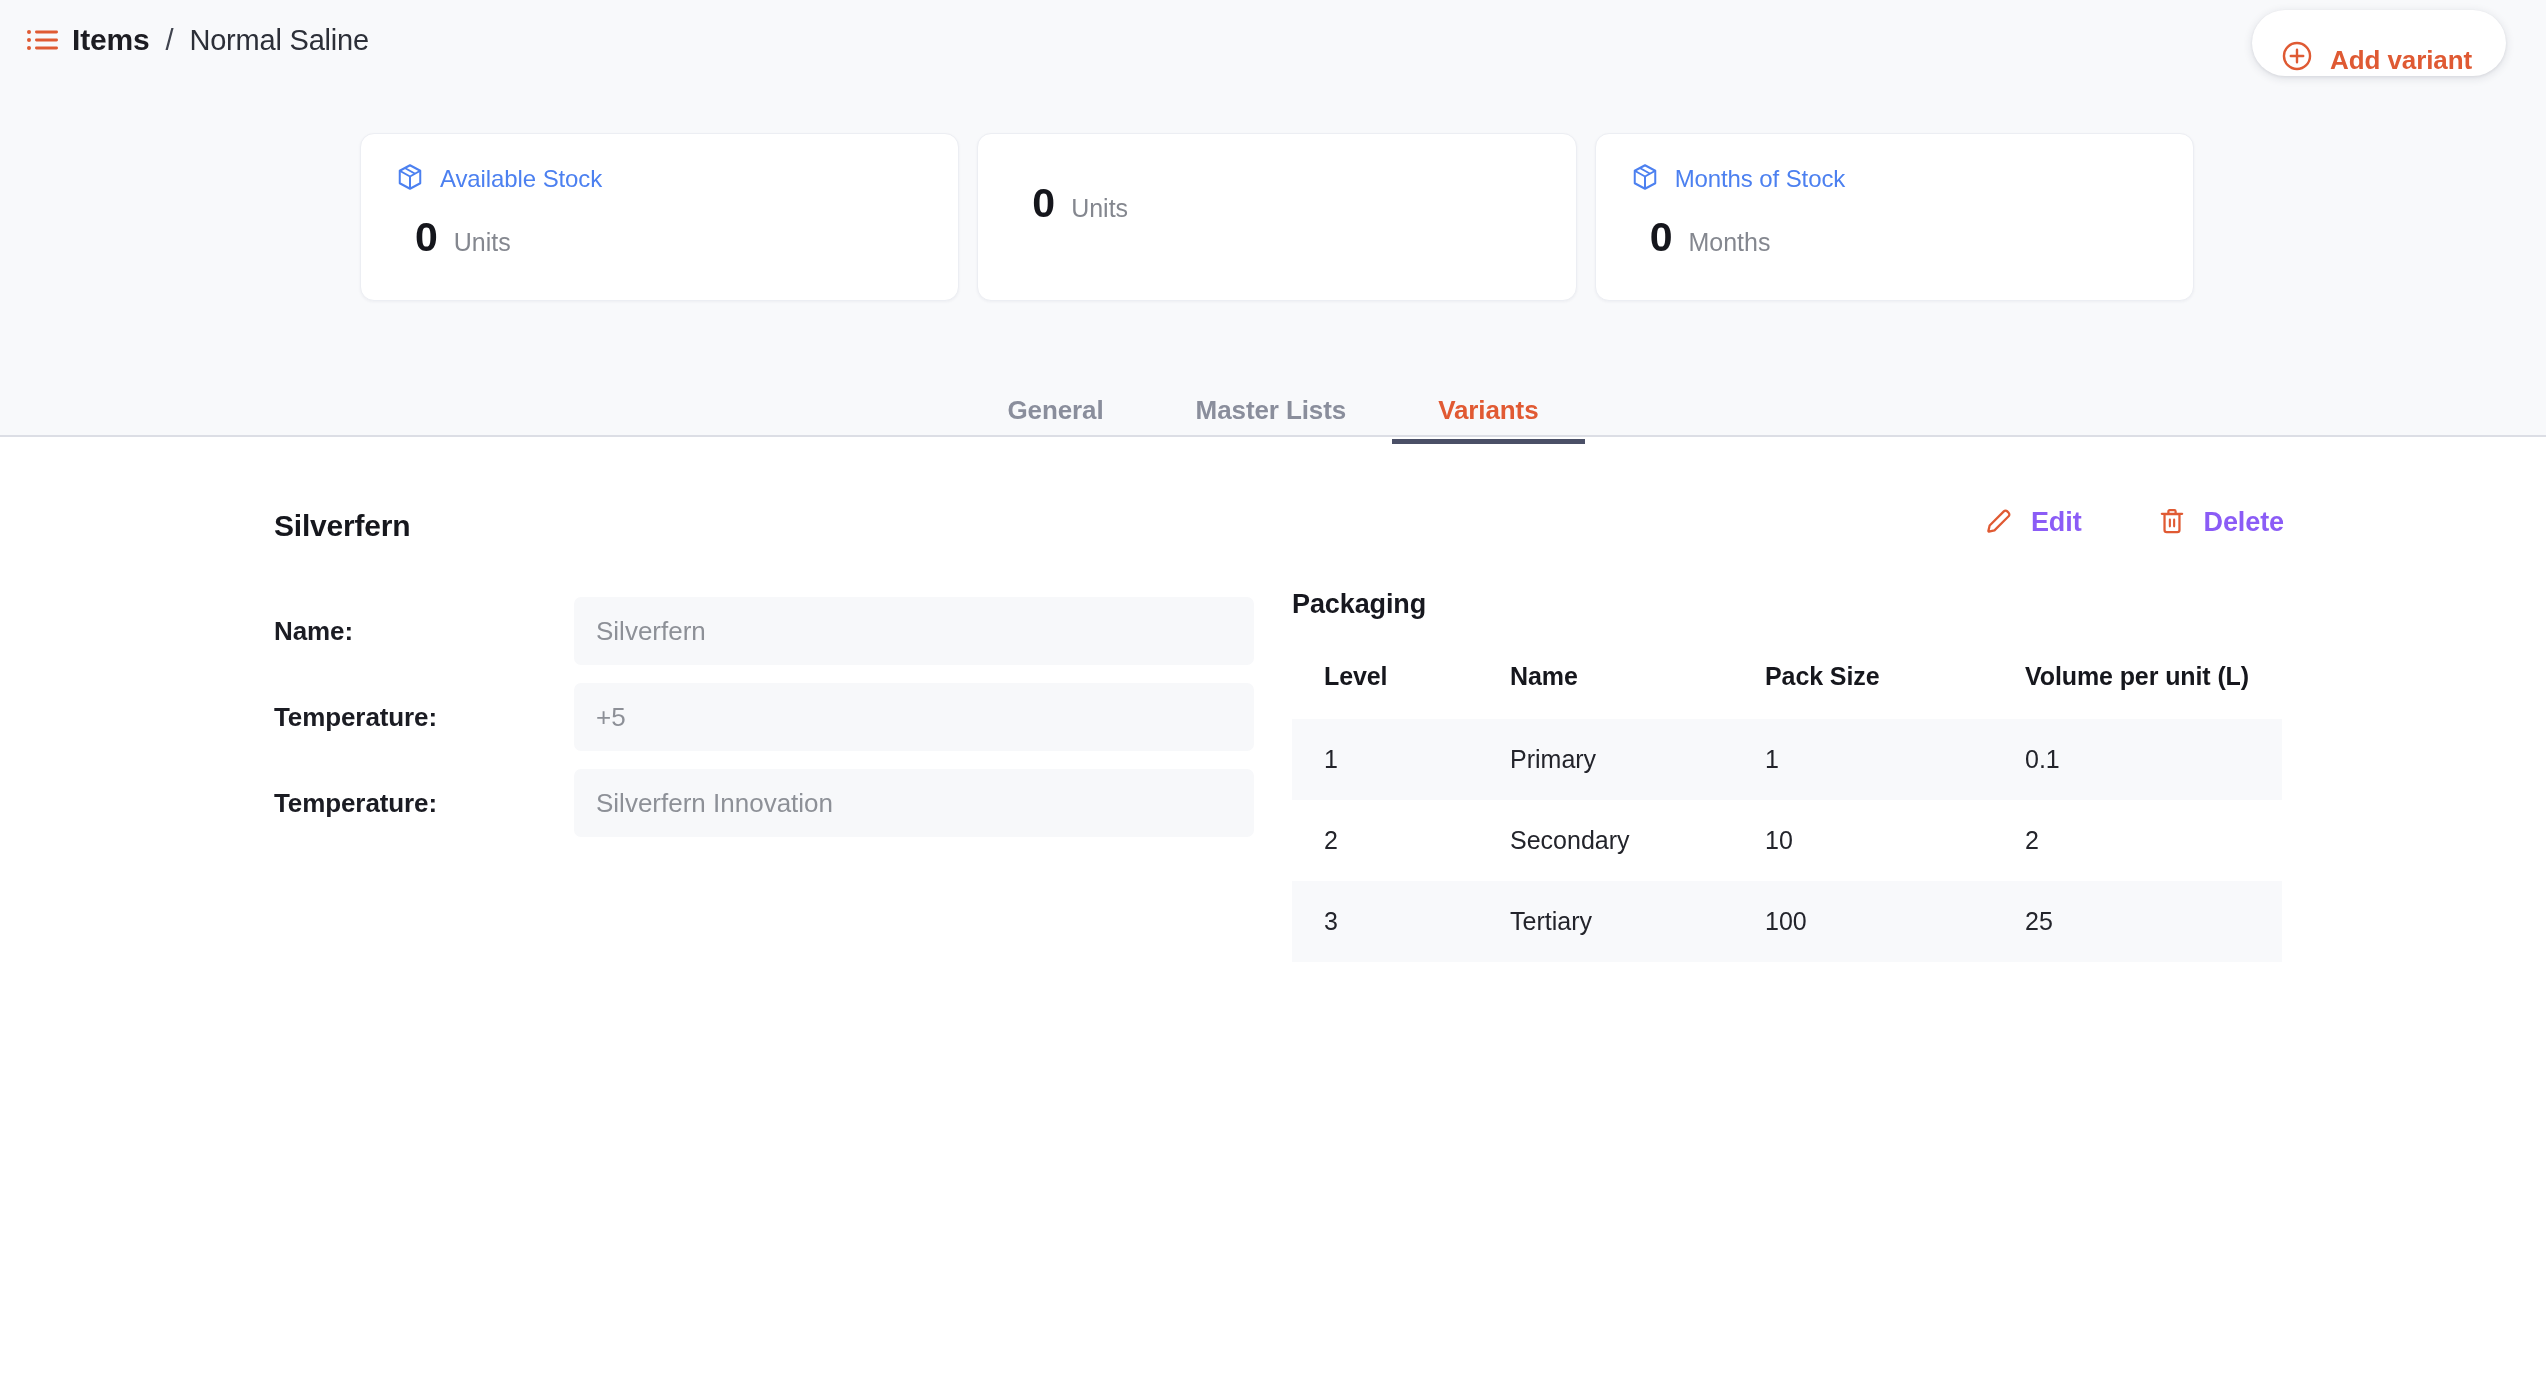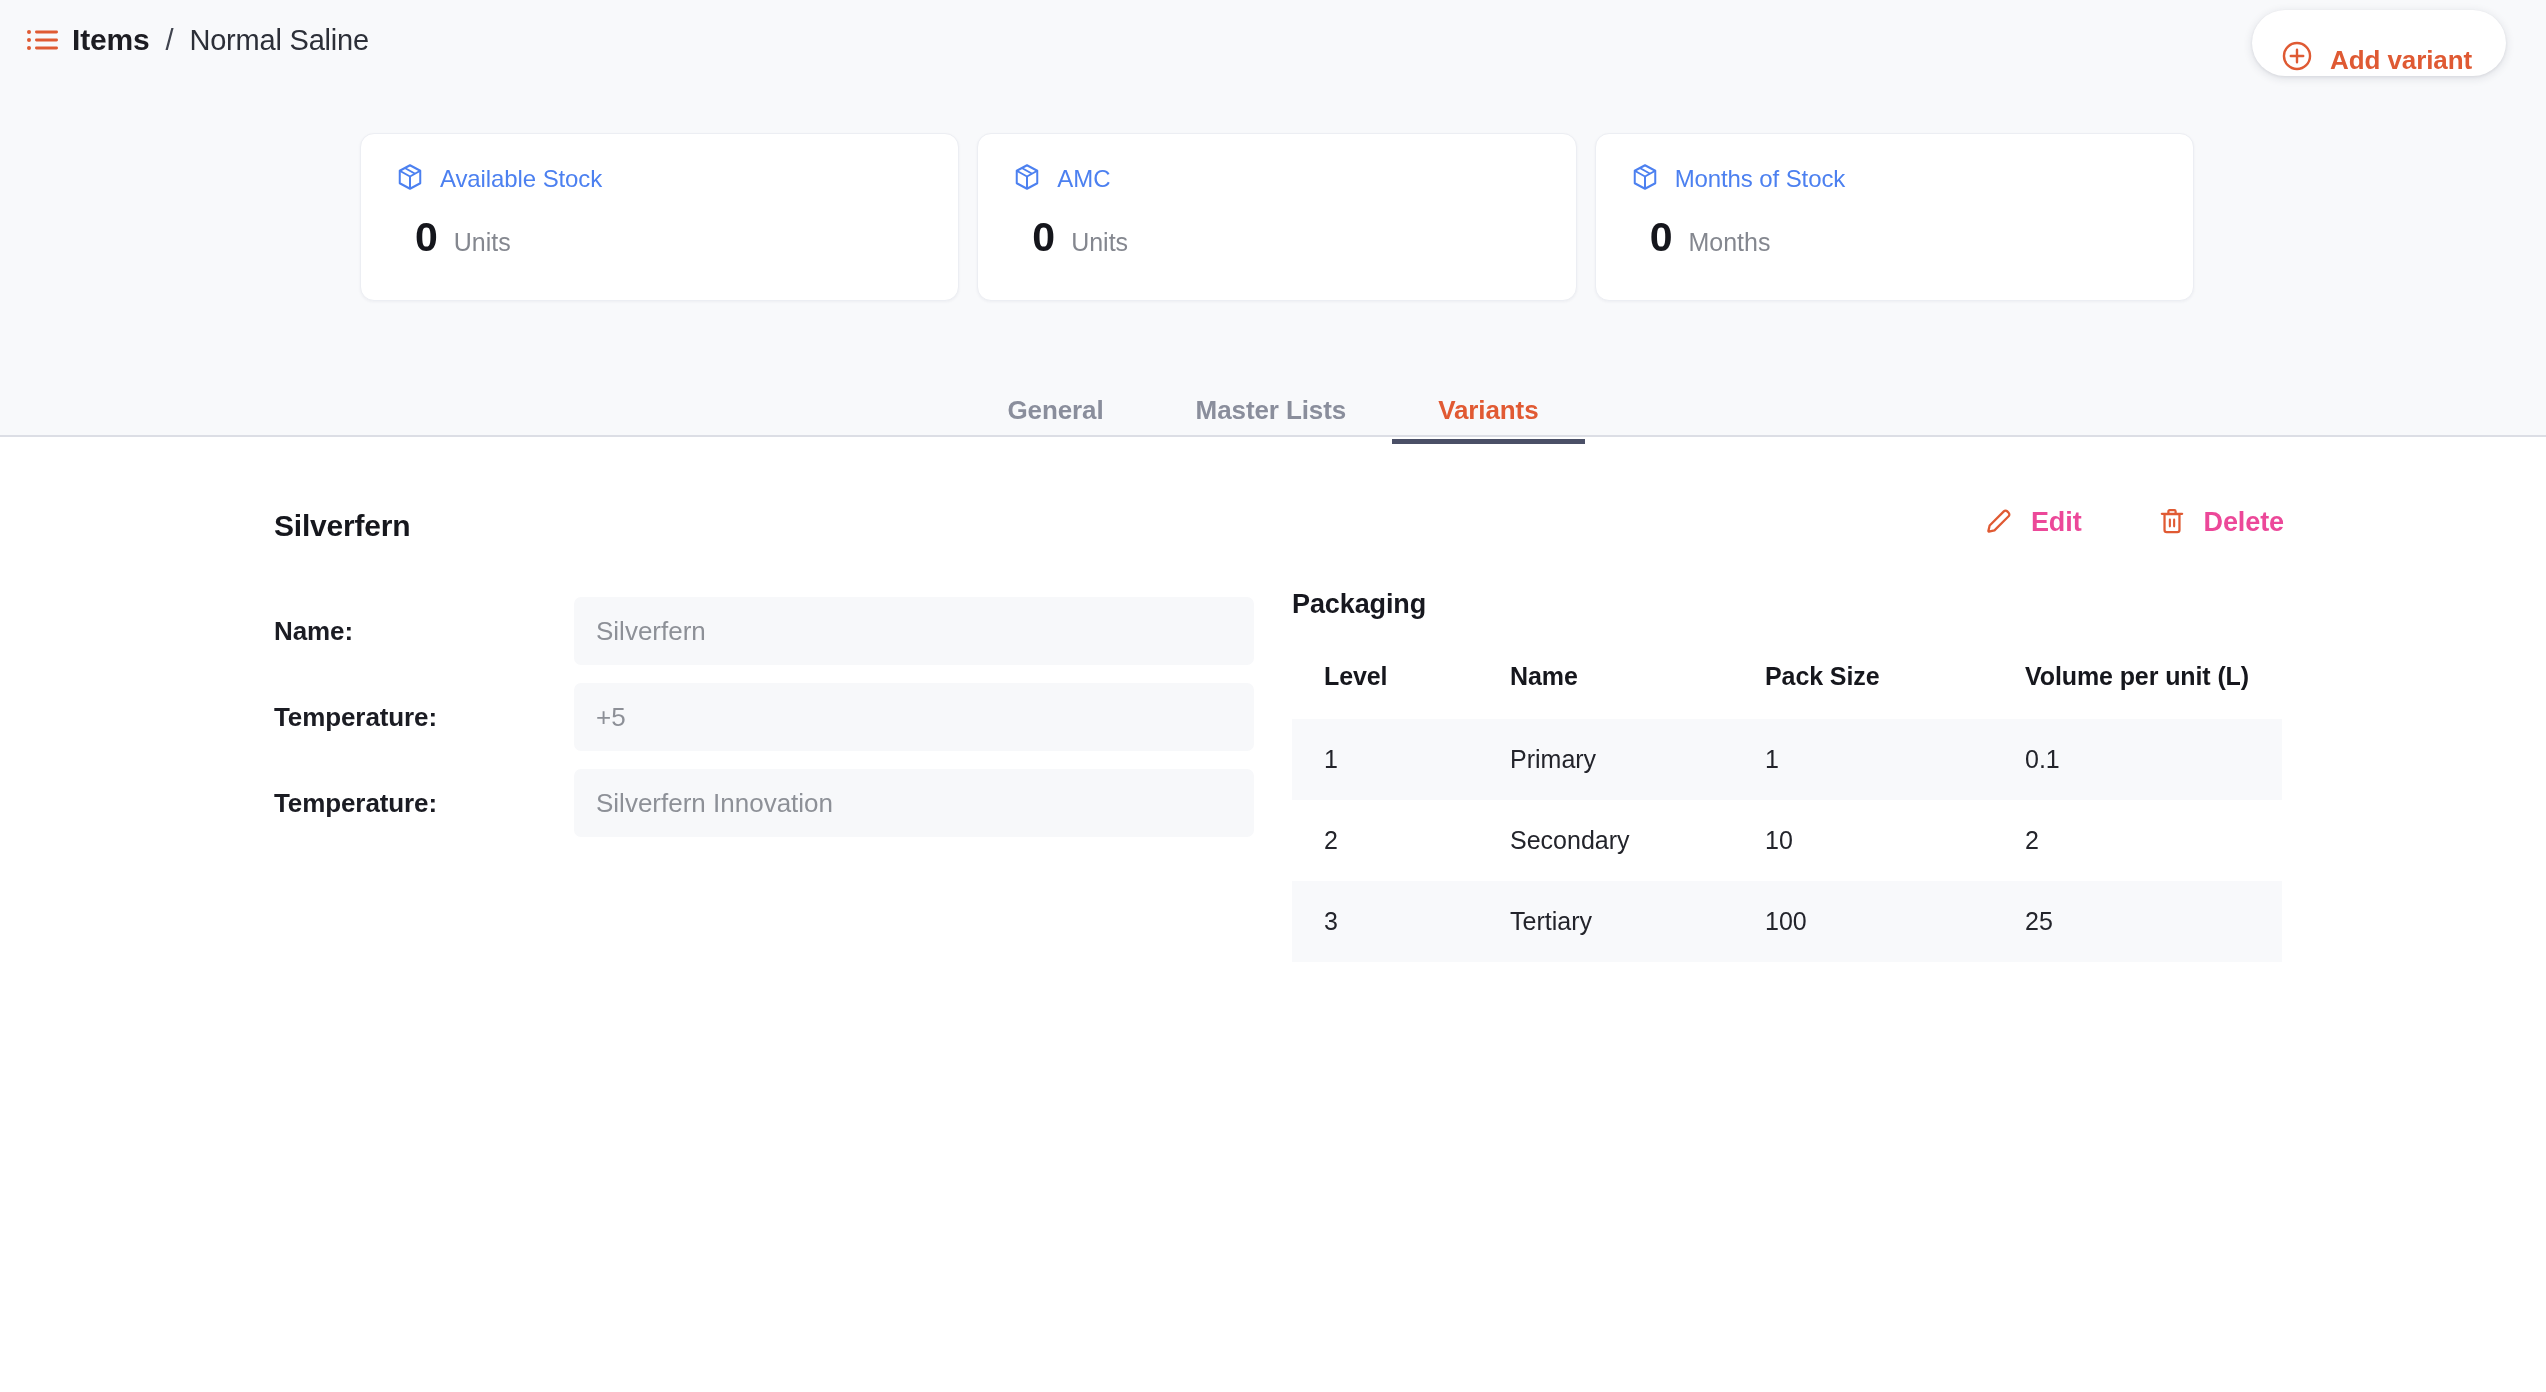--- a/index.html
+++ b/index.html
@@ -164,21 +164,21 @@
     align-items: center;
     gap: 16px;
     background: none;
     border: none;
     cursor: pointer;
     padding: 4px;
   }
   .action-label {
     font-size: 27px;
     font-weight: bold;
-    color: #ec4899;
+    color: #8b5cf6;
     letter-spacing: -0.1px;
   }
 
   
   .form-block { position: absolute; left: 274px; top: 150px; width: 990px; }
   .form-row {
     display: flex;
     align-items: center;
     height: 84px;
     margin-bottom: 2px;
@@ -282,30 +282,20 @@
         </span>
         <span class="stat-label">Available Stock</span>
       </div>
       <div class="stat-body">
         <span class="stat-value">0</span>
         <span class="stat-unit">Units</span>
       </div>
     </div>
 
     <div class="stat-card">
-      <div class="stat-head">
-        <span>
-          <svg width="30" height="30" viewBox="0 0 24 24" fill="none" xmlns="http://www.w3.org/2000/svg">
-            <path d="M12 2.6 20.2 7v10L12 21.4 3.8 17V7L12 2.6Z" stroke="#4c80f0" stroke-width="1.6" stroke-linejoin="round"></path>
-            <path d="M3.8 7 12 11.6 20.2 7M12 11.6v9.8" stroke="#4c80f0" stroke-width="1.6" stroke-linejoin="round"></path>
-            <path d="M7.9 4.8l8.2 4.6" stroke="#4c80f0" stroke-width="1.6" stroke-linejoin="round"></path>
-          </svg>
-        </span>
-        <span class="stat-label">AMC</span>
-      </div>
       <div class="stat-body">
         <span class="stat-value">0</span>
         <span class="stat-unit">Units</span>
       </div>
     </div>
 
     <div class="stat-card">
       <div class="stat-head">
         <span>
           <svg width="30" height="30" viewBox="0 0 24 24" fill="none" xmlns="http://www.w3.org/2000/svg">

